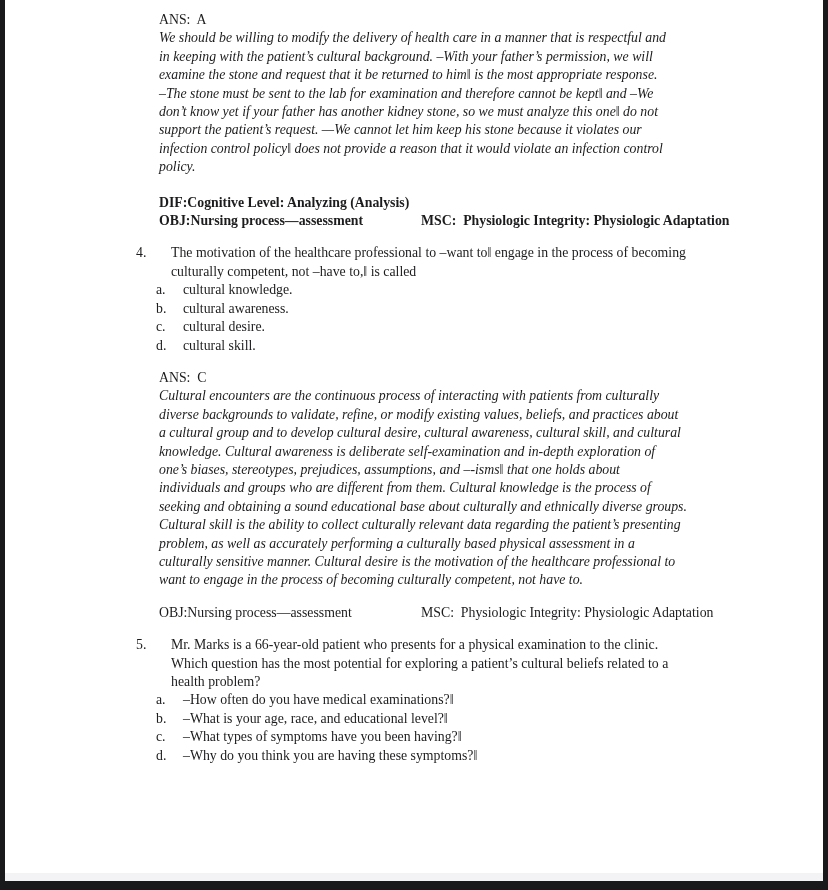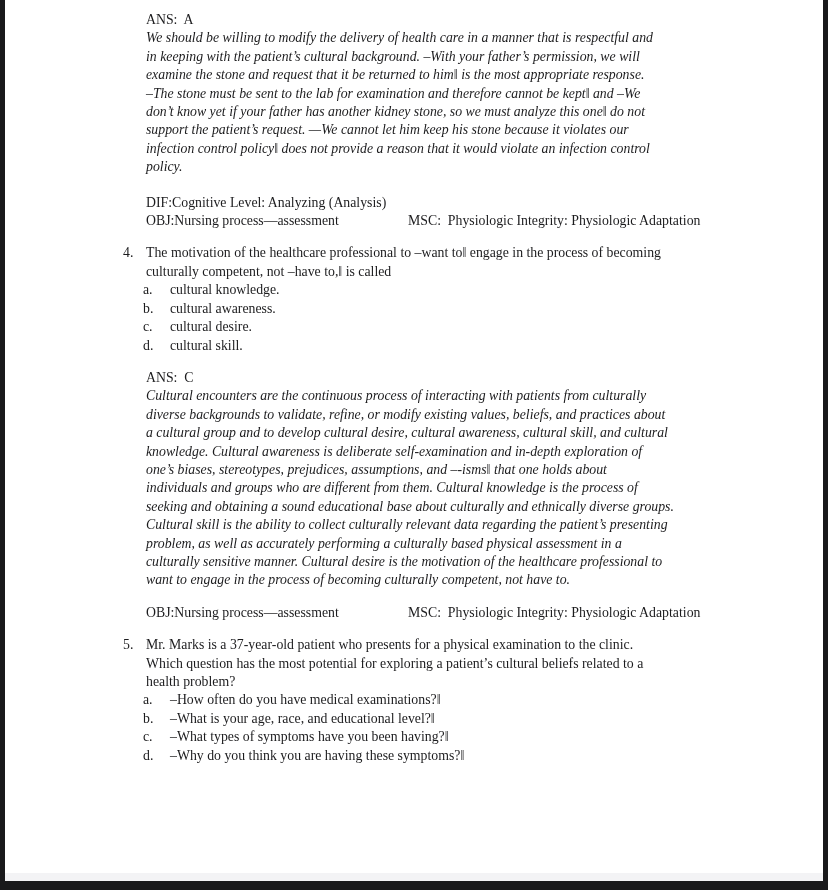--- a/index.html
+++ b/index.html
@@ -11,37 +11,37 @@
     position: relative;
     width: 828px;
     height: 890px;
     background: #ffffff;
     overflow: hidden;
     font-family: "Liberation Serif", "DejaVu Serif", serif;
     color: #1c1c1e;
   }
   .content {
     position: absolute;
-    left: 123px;
+    left: 136px;
     top: 11px;
     width: 648px;
     font-size: 13.8px;
     line-height: 18.4px;
     -webkit-font-smoothing: antialiased;
   }
   .indent { margin-left: 23px; }
   .para {
     white-space: pre-line;
     width: 614px;
     font-style: italic;
   }
-  .stem { white-space: pre-line; }
+  .stem { white-space: pre-line; margin-left: 12px; }
   .ans-label { white-space: pre; }
   .block-gap { margin-top: 14px; }
-  .block-gap-lg { margin-top: 17px; }
+  .block-gap-lg { margin-top: 17px; font-weight: bold; }
   .qrow { display: flex; }
   .qnum { width: 23px; flex: none; }
   .opts { margin-left: 20px; }
   .opt { display: flex; }
   .olet { width: 27px; flex: none; }
   .meta .obj {
     display: inline-block;
     width: 262px;
     white-space: pre;
     vertical-align: top;
@@ -128,21 +128,21 @@
 want to engage in the process of becoming culturally competent, not have to.</div>
     </section>
 
     <section class="indent block-gap meta">
       <div class="meta-line"><span class="obj">OBJ:Nursing process—assessment</span><span class="msc">MSC:  Physiologic Integrity: Physiologic Adaptation</span></div>
     </section>
 
     <section class="block-gap">
       <div class="qrow">
         <div class="qnum">5.</div>
-        <div class="stem">Mr. Marks is a 37-year-old patient who presents for a physical examination to the clinic.
+        <div class="stem">Mr. Marks is a 66-year-old patient who presents for a physical examination to the clinic.
 Which question has the most potential for exploring a patient’s cultural beliefs related to a
 health problem?</div>
       </div>
       <div class="opts">
         <div class="opt">
           <div class="olet">a.</div>
           <div class="otext">–How often do you have medical examinations?‖</div>
         </div>
         <div class="opt">
           <div class="olet">b.</div>

